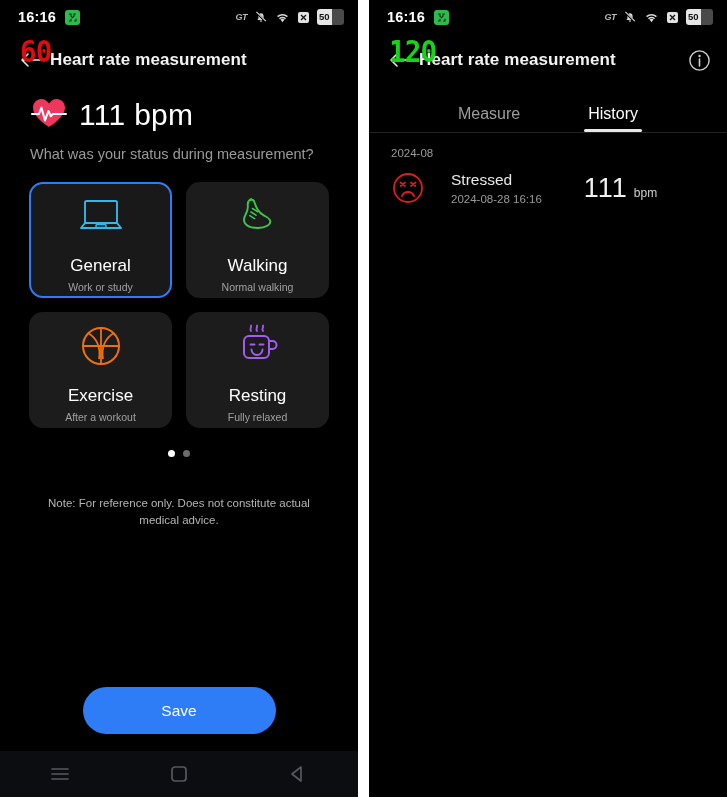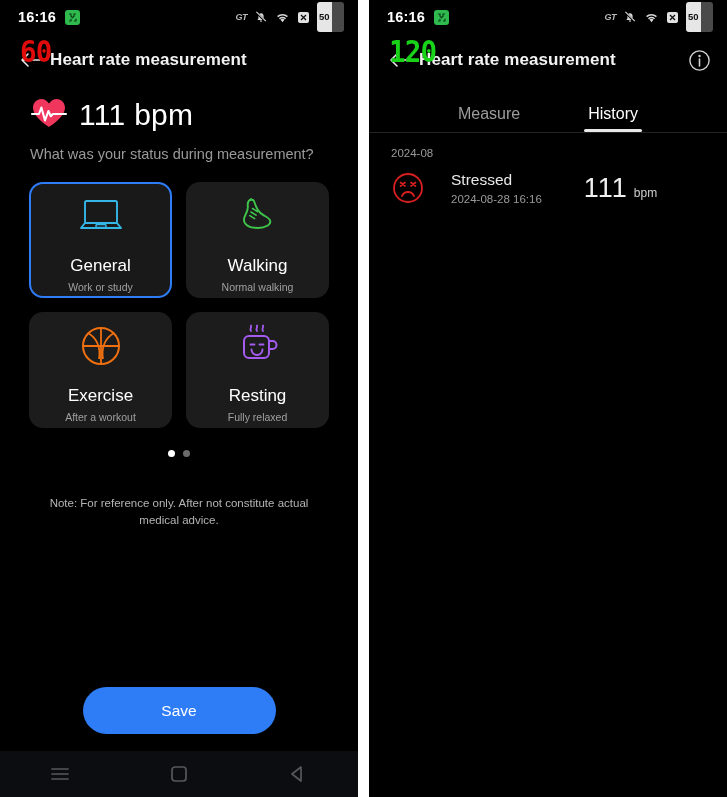--- a/index.html
+++ b/index.html
@@ -40,21 +40,21 @@
     width: 15px; height: 15px; border-radius: 3px;
     background: #2fba4e; display:flex; align-items:center; justify-content:center;
   }
   .sb-badge svg { display:block; }
   .sb-right { display: flex; align-items: center; gap: 7px; }
   .sb-gt { font-size: 9px; font-weight: bold; color:#b9b9b9; letter-spacing:-.5px;
            font-style: italic; }
   .sb-icon { display:flex; align-items:center; }
   .sb-batt {
     display:flex; align-items:center;
-    width: 27px; height: 30px; border-radius: 3px;
+    width: 27px; height: 16px; border-radius: 3px;
     background: linear-gradient(90deg,#e6e6e6 0 55%, #4a4a4a 55% 100%);
     padding-left:2px;
   }
   .sb-batt span { font-size: 9.5px; font-weight: bold; color:#111; line-height:1; }
 
   
   .appbar {
     position: relative;
     height: 52px;
     display: flex; align-items: center;
@@ -292,21 +292,21 @@
         <span class="card-title">Resting</span>
         <span class="card-desc">Fully relaxed</span>
       </div>
     </div>
 
     <div class="dots">
       <span class="dot active"></span>
       <span class="dot"></span>
     </div>
 
-    <div class="note">Note: For reference only. After not constitute actual medical advice.</div>
+    <div class="note">Note: For reference only. Does not constitute actual medical advice.</div>
 
     <div class="save-wrap">
       <button class="save-btn">Save</button>
     </div>
 
     <div class="navbar">
       <span class="nav-item">
         <svg width="20" height="16" viewBox="0 0 20 16">
             <path d="M2 3h16M2 8h16M2 13h16" stroke="#55595e" stroke-width="1.7" stroke-linecap="round"></path>
           </svg>

